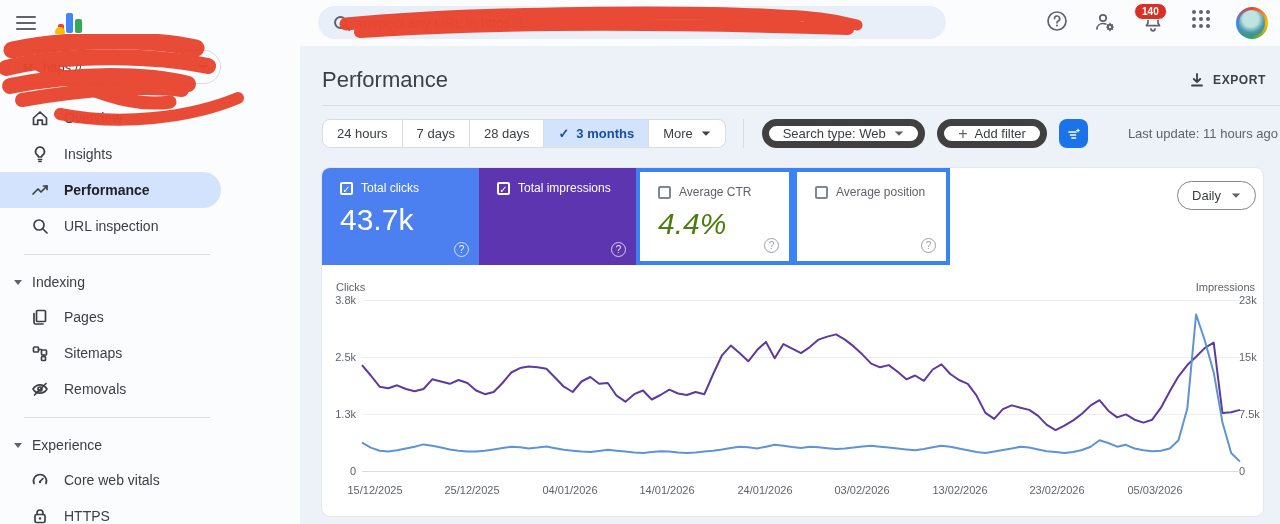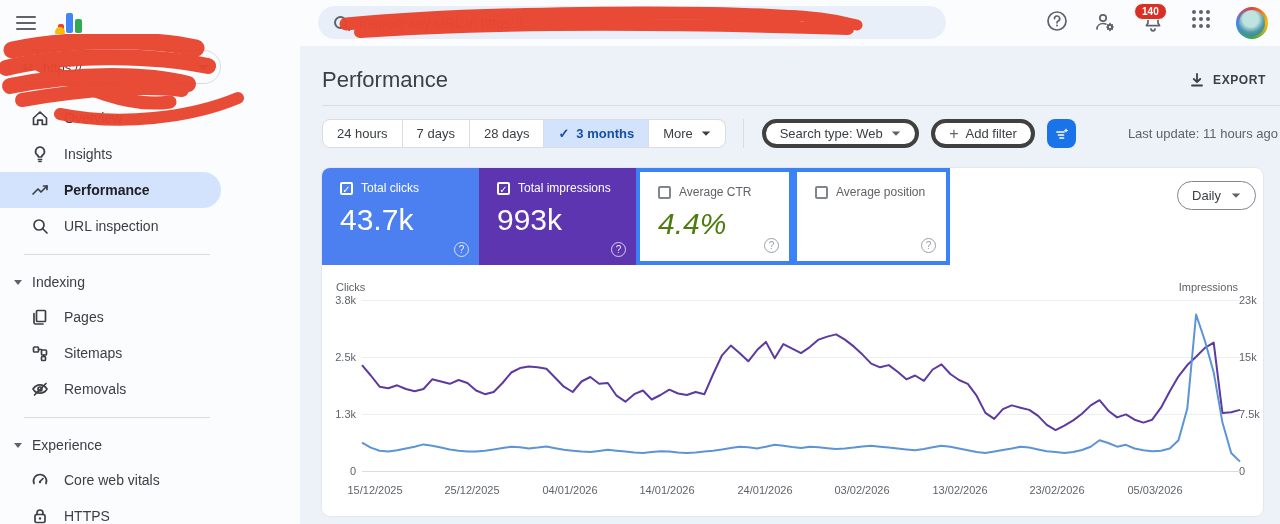--- a/index.html
+++ b/index.html
@@ -57,21 +57,21 @@
 
   .filter-row { position:absolute; left:22px; right:0; top:73px; height:29px; }
   .chip-group { display:inline-flex; vertical-align:top; }
   .chip { height:29px; display:flex; align-items:center; padding:0 14px; background:#fff; border:1px solid #dadce0; border-left:none; font-size:13px; color:#3c4043; cursor:pointer; white-space:nowrap; }
   .chip:first-child { border-left:1px solid #dadce0; border-radius:8px 0 0 8px; }
   .chip.last { border-radius:0 8px 8px 0; }
   .chip.selected { background:#d3e3fc; color:#174ea6; font-weight:bold; }
   .chip .check { margin-right:7px; font-size:13px; }
   .chip .caret { margin-left:8px; border-top-color:#3c4043; transform:scale(.85); }
   .v-divider { display:inline-block; vertical-align:top; width:1px; height:29px; background:#dadce0; margin:0 13px; }
-  .pill-btn { display:inline-flex; vertical-align:top; align-items:center; height:29px; padding:0 14px; background:#fff; border:4px solid #404040; border-radius:15px; font-size:13px; color:#3c4043; cursor:pointer; margin-right:8px; white-space:nowrap; }
+  .pill-btn { display:inline-flex; vertical-align:top; align-items:center; height:29px; padding:0 14px; background:#fff; border:7px solid #404040; border-radius:15px; font-size:13px; color:#3c4043; cursor:pointer; margin-right:8px; white-space:nowrap; }
   .pill-btn .plus { font-size:16px; margin-right:7px; color:#5f6368; }
   .pill-btn .caret { margin-left:8px; transform:scale(.85); }
   .filter-toggle { display:inline-flex; vertical-align:top; align-items:center; justify-content:center; width:29px; height:29px; border-radius:8px; background:#1a73e8; cursor:pointer; }
   .last-update { position:absolute; right:2px; top:7px; font-size:13px; color:#5f6368; white-space:nowrap; }
 
   
   .panel { position:absolute; left:22px; top:122px; width:941px; height:348px; background:#fff; border-radius:8px; box-shadow:0 0 0 1px #e3e7ee; }
   .metric-row { position:absolute; left:0; top:0; height:97px; display:flex; }
   .metric-card { width:157px; height:97px; position:relative; padding:13px 0 0 18px; cursor:pointer; }
   .metric-card.c0 { background:#4c80f1; border-radius:8px 0 0 0; color:#fff; }
@@ -87,21 +87,21 @@
   .mc-help { position:absolute; right:10px; bottom:8px; width:15px; height:15px; border-radius:50%; font-size:10px; display:flex; align-items:center; justify-content:center; }
   .metric-card.c0 .mc-help, .metric-card.c1 .mc-help { border:1px solid rgba(255,255,255,.75); color:rgba(255,255,255,.9); }
   .metric-card.c2 .mc-help, .metric-card.c3 .mc-help { border:1px solid #9aa0a6; color:#9aa0a6; }
   .interval-btn { position:absolute; right:7px; top:13px; height:29px; padding:0 14px; display:flex; align-items:center; background:#fff; border:1px solid #80868b; border-radius:15px; font-size:13px; color:#3c4043; cursor:pointer; }
   .interval-btn .caret { margin-left:10px; transform:scale(.85); }
 
   
   .chart-section { position:absolute; left:0; top:97px; right:0; bottom:0; }
   .axis-title { position:absolute; top:16px; font-size:11px; color:#5f6368; }
   .axis-title.left { left:14px; }
-  .axis-title.right { right:25px; }
+  .axis-title.right { right:8px; }
   .plot { position:absolute; left:40px; right:23px; top:35px; height:172px; }
   .gridline { position:absolute; left:0; right:0; height:1px; background:#eceef1; }
   .gridline.axis { background:#dadce0; }
   .plot svg { position:absolute; left:0; top:0; width:100%; height:100%; overflow:visible; }
   .ytick { position:absolute; font-size:11px; color:#5f6368; }
   .ytick.l { left:0; width:34px; text-align:right; }
   .ytick.r { right:0; width:30px; text-align:left; padding-left:6px; }
   .xtick { position:absolute; top:219px; transform:translateX(-50%); font-size:11px; color:#5f6368; white-space:nowrap; }
 
   
@@ -343,21 +343,20 @@
           <span class="mc-label">Total clicks</span>
         </div>
         <div class="mc-value">43.7k</div>
         <div class="mc-help">?</div>
       </div>
       <div class="metric-card c1">
         <div class="mc-top">
           <span class="cbx on">✓</span>
           <span class="mc-label">Total impressions</span>
         </div>
-        <div class="mc-value">993k</div>
         <div class="mc-help">?</div>
       </div>
       <div class="metric-card c2">
         <div class="mc-top">
           <span class="cbx off"></span>
           <span class="mc-label">Average CTR</span>
         </div>
         <div class="mc-value">4.4%</div>
         <div class="mc-help">?</div>
       </div>

